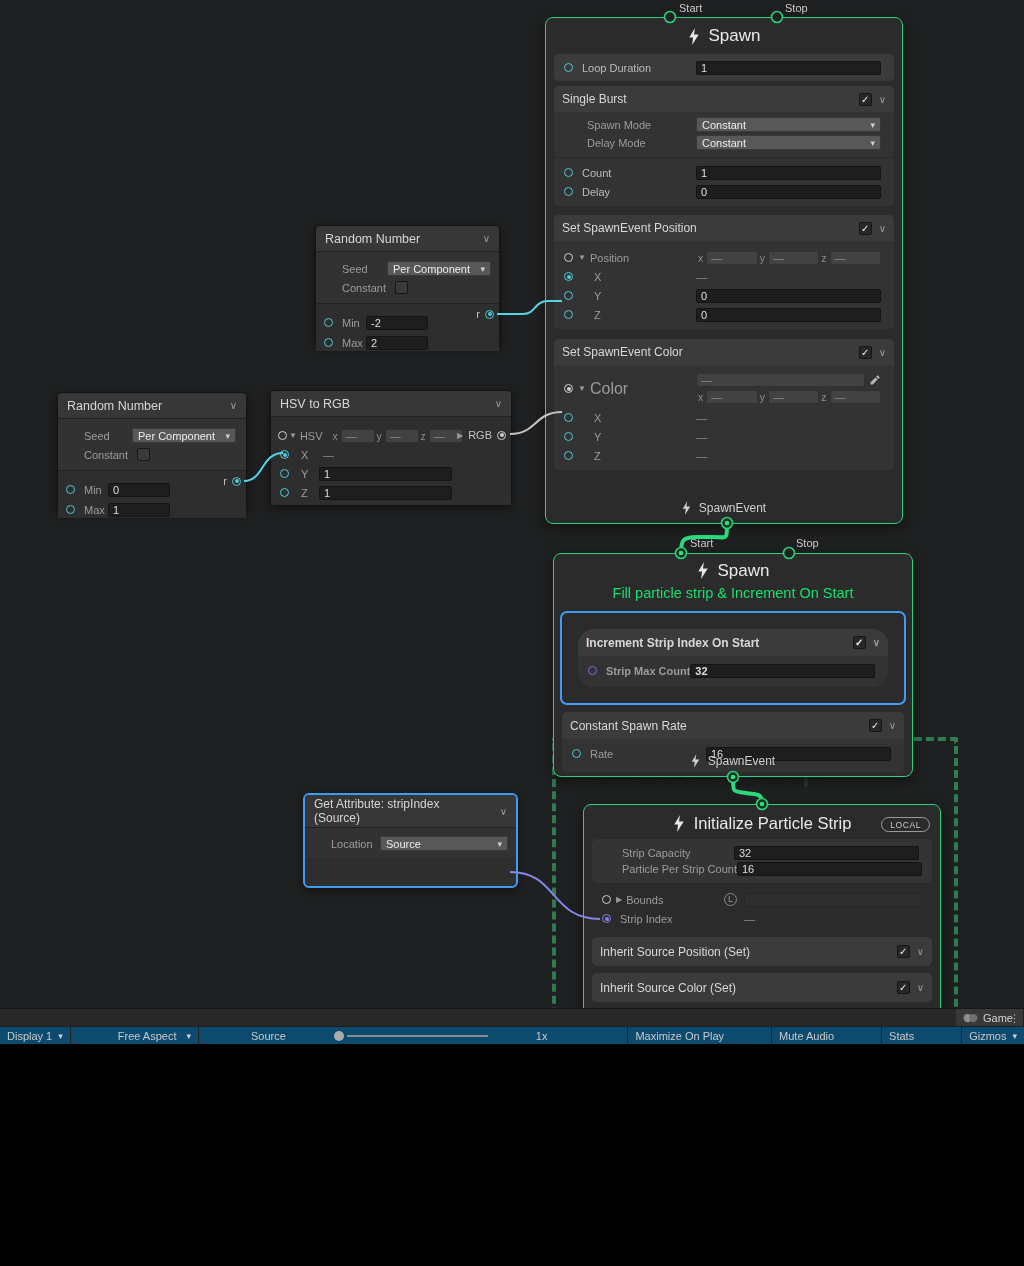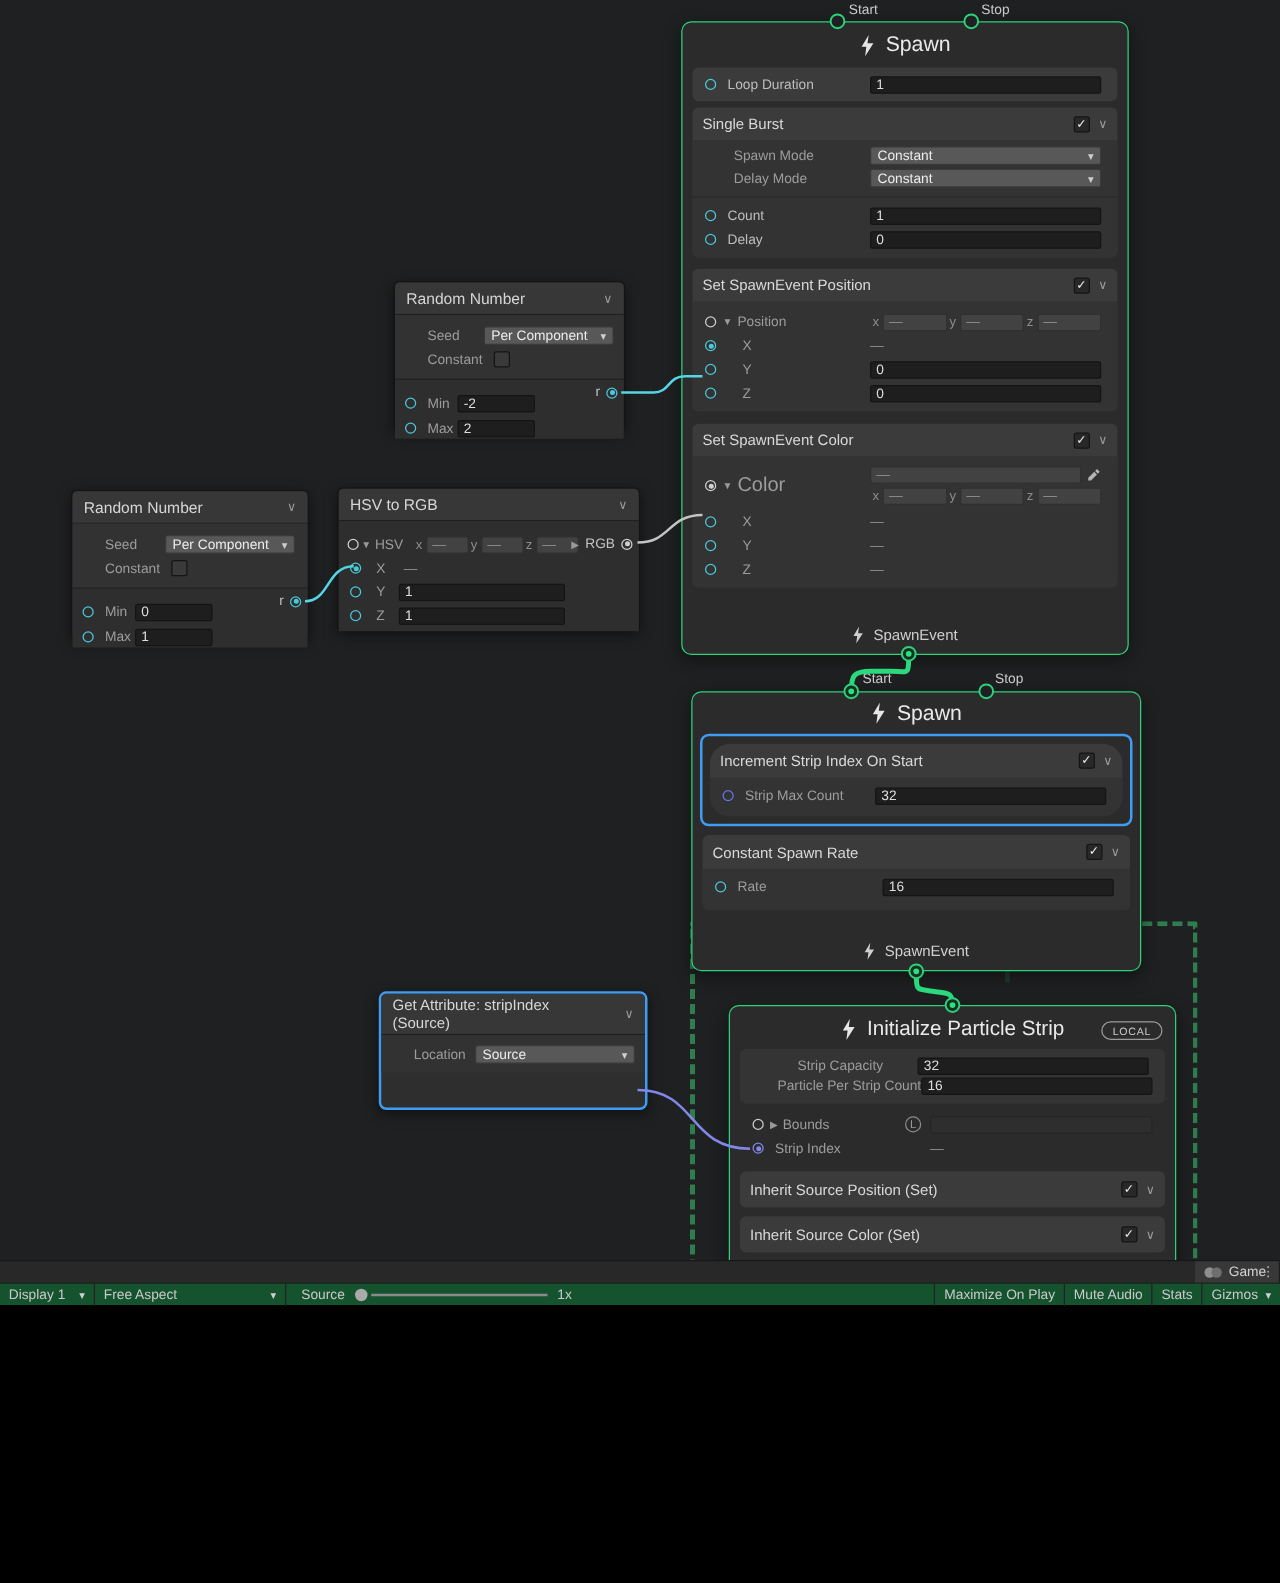--- a/index.html
+++ b/index.html
@@ -56,21 +56,21 @@
         color:#ececec; font-size:11px; }
   .darr { color:#cfcfcf; font-size:9px; }
 
   .cb { width:13px; height:13px; background:#282828; border:1px solid #151515; border-radius:2px;
         color:#f0f0f0; font-size:10px; line-height:11px; text-align:center; flex:none; }
   .cb.empty { color:transparent; background:#3a3a3a; }
   .chev { color:#9a9a9a; font-size:10px; margin-left:7px; }
   .exp { color:#9a9a9a; font-size:8px; margin-left:5px; flex:none; }
 
   .selwrap { border:2px solid #3e9cf3; border-radius:7px; margin:5px 6px; overflow:hidden; }
-  .selwrap .blk { margin:6px; border-radius:16px; }
+  .selwrap .blk { margin:16px; border-radius:16px;font-weight:bold; }
 
   
   .opnode { position:absolute; background:#2e2e2e; border:1px solid #131313; border-radius:4px;
             z-index:10; box-shadow:0 3px 10px rgba(0,0,0,.5); }
   .opnode.sel { border:2px solid #3e9cf3; border-radius:6px; }
   .op-h { display:flex; align-items:center; height:26px; padding:0 9px; color:#d6d6d6; font-size:12.5px;
           border-bottom:1px solid #202020; background:#373737; border-radius:4px 4px 0 0;gap:24px; }
   .op-h .lbl { flex:1; }
   .op-set { padding:8px 0 7px; background:#323232; }
   .op-ports { border-top:1px solid #232323; background:#2e2e2e; padding:6px 0 8px; position:relative; }
@@ -83,22 +83,22 @@
 
   .bolt { display:inline-flex; flex:none; }
 
   
   .gamepanel { position:absolute; left:0; top:1008px; width:1024px; height:258px; background:#000; }
   .tabbar { height:18px; background:#282828; display:flex; align-items:stretch; position:relative;
             border-top:1px solid #171717;justify-content:flex-end; }
   .tab { width:68px; background:#383838; display:flex; align-items:center; gap:5px; padding:0 7px;
          color:#d2d2d2; font-size:11px; border-right:1px solid #1d1d1d; }
   .kebab { position:absolute; right:4px; top:0; height:18px; line-height:18px; color:#b5b5b5; font-size:11px; }
-  .toolbar { height:18px; background:#14532d; display:flex; align-items:center; font-size:11px;
-             color:#c9c9c9; border-top:1px solid #202020; }
+  .toolbar { height:18px; background:#0c4a6e; display:flex; align-items:center; font-size:11px;
+             color:#c9c9c9; border-top:1px solid #202020;gap:40px; }
   .tbtn { height:18px; display:flex; align-items:center; gap:6px; padding:0 7px;
           border-right:1px solid #222; white-space:nowrap; }
   .tbtn.right { border-right:none; border-left:1px solid #222; }
   .slider { position:relative; width:158px; height:18px; margin:0 4px; flex:none; }
   .knob { position:absolute; left:0; top:4px; width:10px; height:10px; border-radius:50%; background:#aaaaaa; }
   .track { position:absolute; left:13px; right:4px; top:8.5px; height:1.5px; background:#8a8a8a; }
   .spacer { flex:1; }
   .viewport { height:222px; background:#000; }
 </style>
 </head>
@@ -288,20 +288,21 @@
 
     <div class="cnode" style="left:553px;top:553px;width:360px;height:224px">
       <div class="ctitle" style="height:28px">
         <span class="bolt">
           <svg width="12" height="17" viewBox="0 0 12 18">
               <path d="M7 0 L1 10 H5 L4 18 L11 7 H6 Z" fill="#e6e6e6"></path>
             </svg>
         </span>
         <span>Spawn</span>
       </div>
+      <div class="csub">Fill particle strip &amp; Increment On Start</div>
 
       <div class="selwrap">
         <div class="blk">
           <div class="blk-h" style="height:27px">
             <span class="lbl">Increment Strip Index On Start</span>
             <span class="cb">✓</span>
             <span class="chev">∨</span>
           </div>
           <div class="blk-b" style="padding:6px 0 8px">
             <div class="prow">
@@ -348,21 +349,21 @@
           <svg width="12" height="17" viewBox="0 0 12 18">
               <path d="M7 0 L1 10 H5 L4 18 L11 7 H6 Z" fill="#e6e6e6"></path>
             </svg>
         </span>
         <span>Initialize Particle Strip</span>
       </div>
       <span class="badge">LOCAL</span>
 
       <div class="blk" style="margin-top:2px;background:#343434;padding:6px 0">
         <div class="prow" style="height:16px">
-          <span class="plabel muted" style="margin-left:46px">Strip Capacity</span>
+          <span class="plabel muted" style="margin-left:30px">Strip Capacity</span>
           <span class="vals">
               <span class="fld grow">32</span>
             </span>
         </div>
         <div class="prow" style="height:16px">
           <span class="plabel muted" style="margin-left:30px">Particle Per Strip Count</span>
           <span class="vals">
               <span class="fld grow">16</span>
             </span>
         </div>

